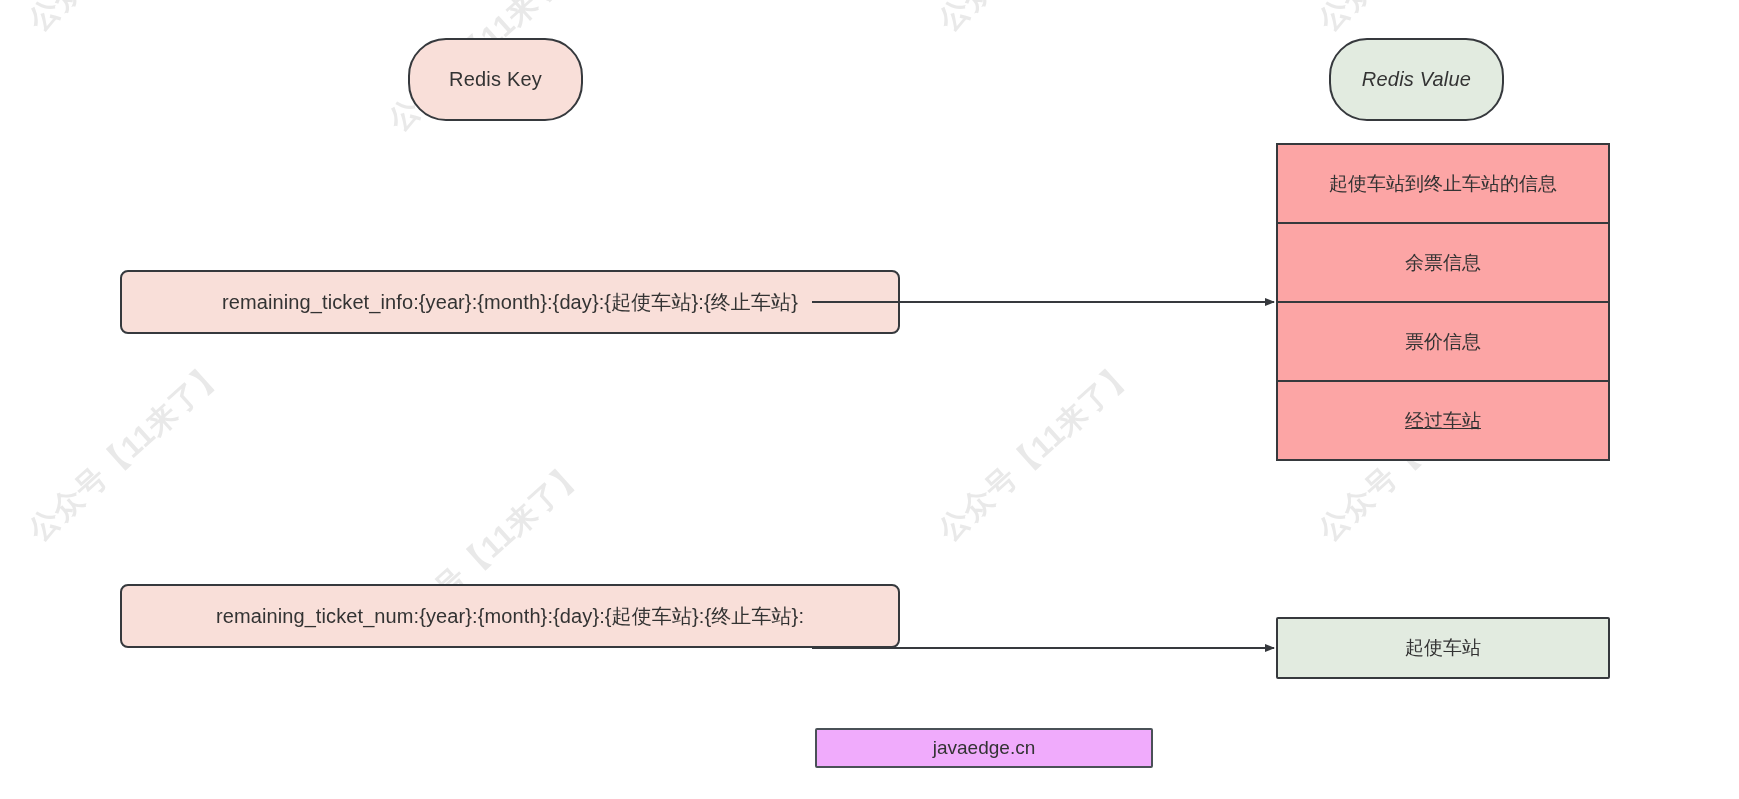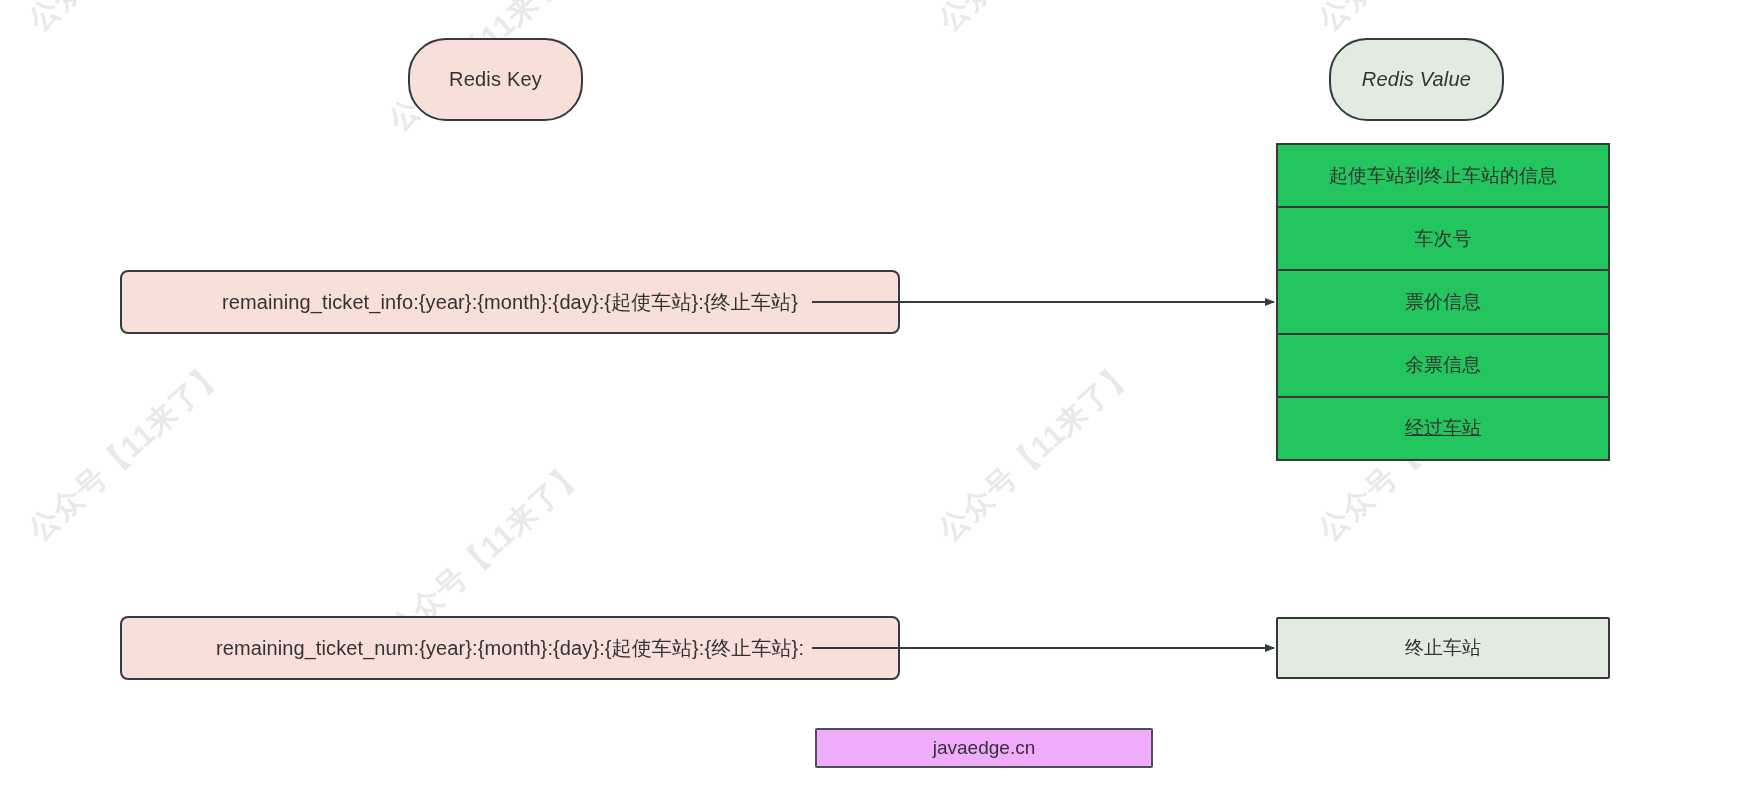--- a/index.html
+++ b/index.html
@@ -94,21 +94,21 @@
     color: #333333;
     white-space: nowrap;
     letter-spacing: 0.1px;
   }
 
   
   .value-table {
     position: absolute;
     box-sizing: border-box;
     border: 2px solid #36393d;
-    background: #22c55e;
+    background: #fca5a5;
     display: flex;
     flex-direction: column;
   }
   .value-row {
     flex: 1 1 0;
     box-sizing: border-box;
     border-bottom: 2px solid #36393d;
     display: flex;
     align-items: center;
     justify-content: center;
@@ -188,34 +188,33 @@
     </div>
 
     <div class="node pill value-pill" style="left:1329px; top:38px; width:175px; height:83px;">
       <span class="pill-label">Redis Value</span>
     </div>
 
     <div class="node key-box" style="left:120px; top:270px; width:780px; height:64px;">
       <span class="key-box-label">remaining_ticket_info:{year}:{month}:{day}:{起使车站}:{终止车站}</span>
     </div>
 
-    <div class="node key-box" style="left:120px; top:616px; width:780px; height:64px;">
+    <div class="node key-box" style="left:120px; top:584px; width:780px; height:64px;">
       <span class="key-box-label">remaining_ticket_num:{year}:{month}:{day}:{起使车站}:{终止车站}:</span>
     </div>
 
     <div class="value-table" style="left:1276px; top:143px; width:334px; height:318px;">
       <div class="value-row">起使车站到终止车站的信息</div>
-      <div class="value-row">车次号</div>
+      <div class="value-row">余票信息</div>
       <div class="value-row">票价信息</div>
-      <div class="value-row">余票信息</div>
       <div class="value-row">经过车站</div>
     </div>
 
     <div class="node value-box" style="left:1276px; top:617px; width:334px; height:62px;">
-      <span class="value-box-label">终止车站</span>
+      <span class="value-box-label">起使车站</span>
     </div>
 
     <div class="node footer-box" style="left:815px; top:728px; width:338px; height:40px;">
       <span class="footer-label">javaedge.cn</span>
     </div>
 
   </div>
 </div>
 
 </body></html>

